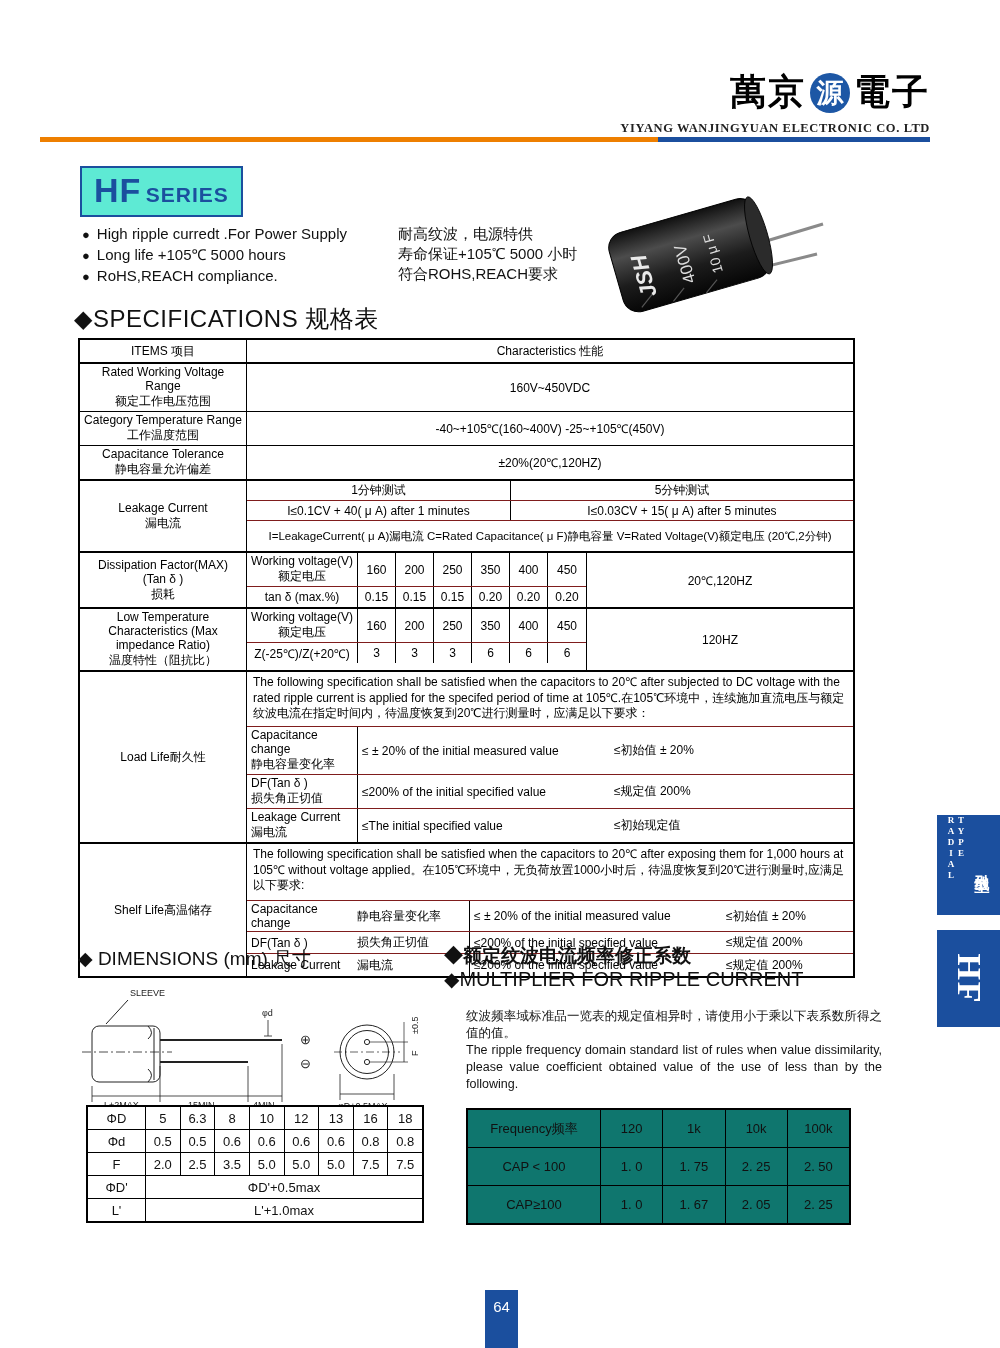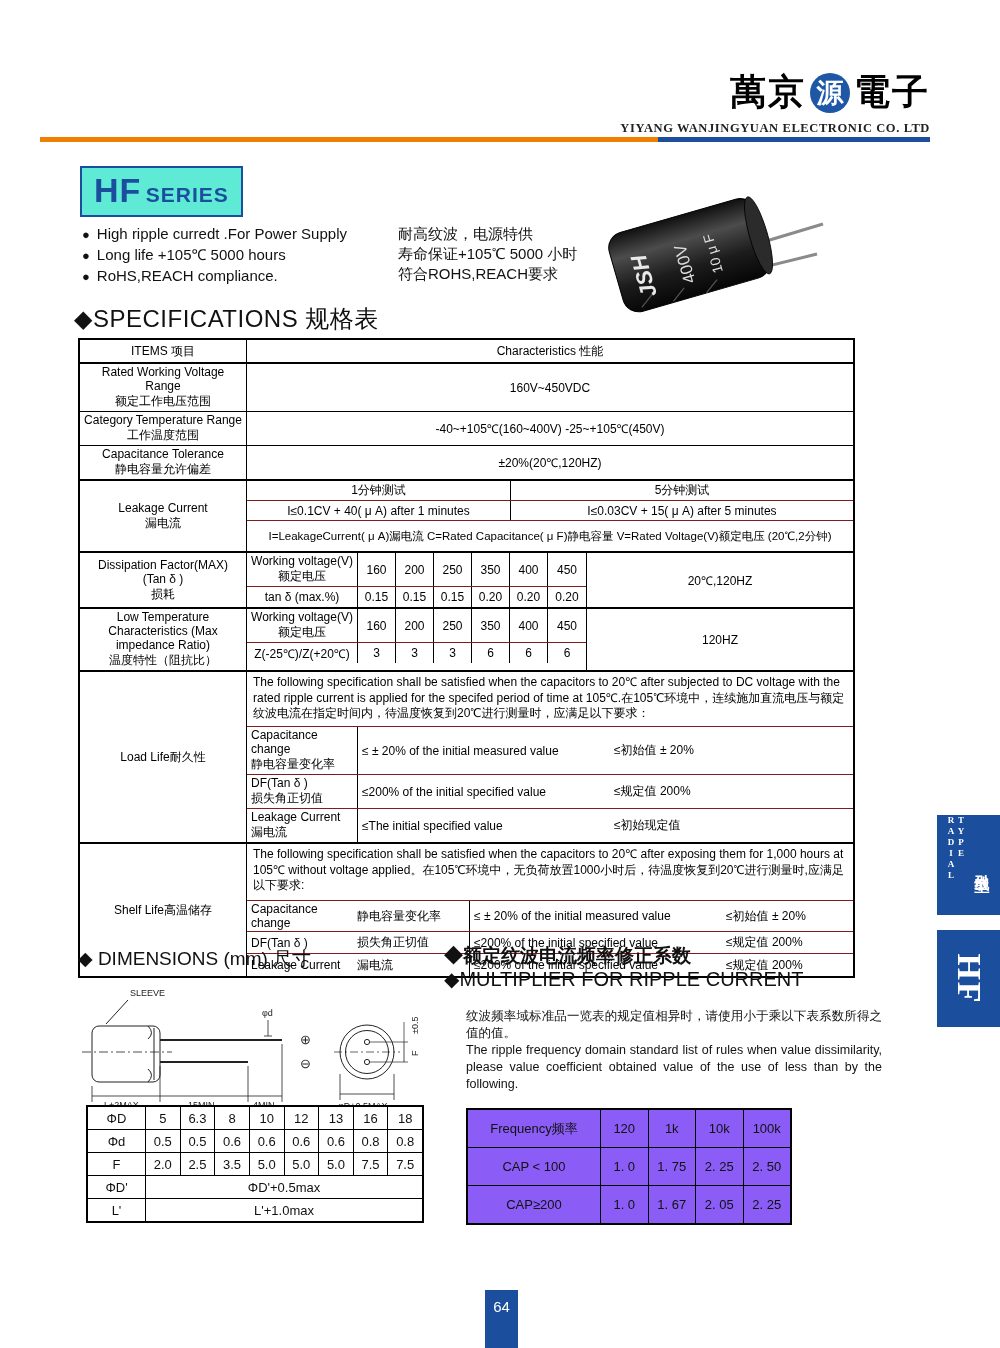--- a/index.html
+++ b/index.html
@@ -69,21 +69,21 @@
 
   
   .dtable { position:absolute; left:86px; top:1105px; width:338px; border:2px solid #000; font-size:13px; background:#fff; }
   .dtable .dr { display:flex; border-bottom:1px solid #000; }
   .dtable .dr:last-child { border-bottom:none; }
   .dtable .dc { border-right:1px solid #000; min-height:22px; display:flex; align-items:center; justify-content:center; }
   .dtable .dc:last-child { border-right:none; }
   .dtable .dlab { flex:0 0 58px; }
   .dtable .dv { flex:1; }
 
-  .ftable { position:absolute; left:466px; top:1108px; width:326px; border:2px solid #000; font-size:13px; background:#8b5cf6; }
+  .ftable { position:absolute; left:466px; top:1108px; width:385px; border:2px solid #000; font-size:13px; background:#0f766e; }
   .ftable .dr { display:flex; border-bottom:1px solid #000; }
   .ftable .dr:last-child { border-bottom:none; }
   .ftable .dc { border-right:1px solid #000; min-height:37px; display:flex; align-items:center; justify-content:center; }
   .ftable .dc:last-child { border-right:none; }
   .ftable .flab { flex:0 0 133px; }
   .ftable .fv { flex:1; }
 
   
   .tab-radial { position:absolute; right:0; top:815px; width:63px; height:100px; background:#1B4F9E; color:#fff; display:flex; align-items:center; justify-content:center; gap:6px; }
   .tab-radial .en { writing-mode:vertical-lr; text-orientation:upright; font-family:"Liberation Serif", serif; font-size:9px; letter-spacing:1px; font-weight:bold; }
@@ -433,21 +433,21 @@
       <div class="dc fv">100k</div>
     </div>
     <div class="dr">
       <div class="dc flab">CAP &lt; 100</div>
       <div class="dc fv">1. 0</div>
       <div class="dc fv">1. 75</div>
       <div class="dc fv">2. 25</div>
       <div class="dc fv">2. 50</div>
     </div>
     <div class="dr">
-      <div class="dc flab">CAP≥200</div>
+      <div class="dc flab">CAP≥100</div>
       <div class="dc fv">1. 0</div>
       <div class="dc fv">1. 67</div>
       <div class="dc fv">2. 05</div>
       <div class="dc fv">2. 25</div>
     </div>
   </div>
 
   <div class="tab-radial">
     <span class="en">RADIAL TYPE</span>
     <span class="cn">引线型</span>

